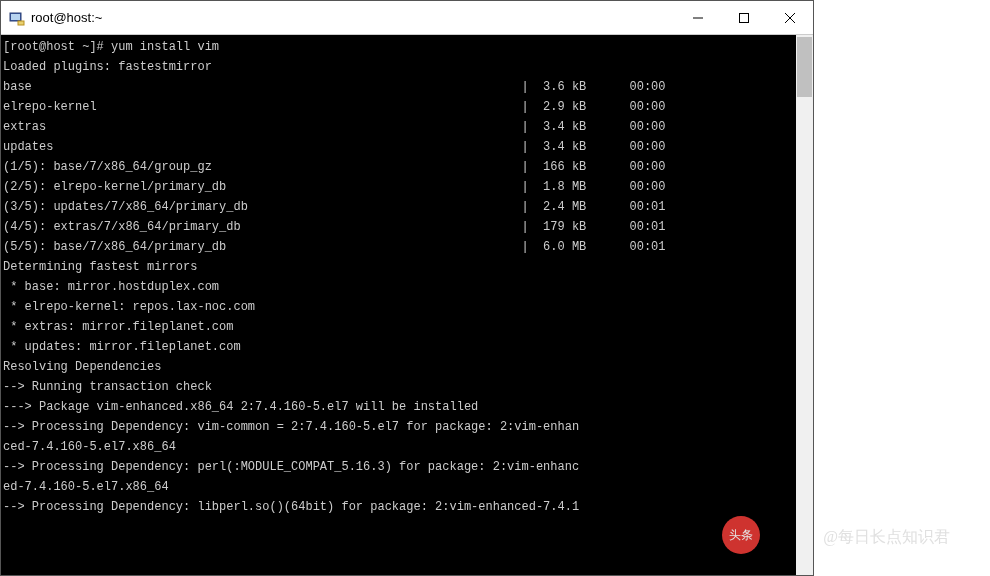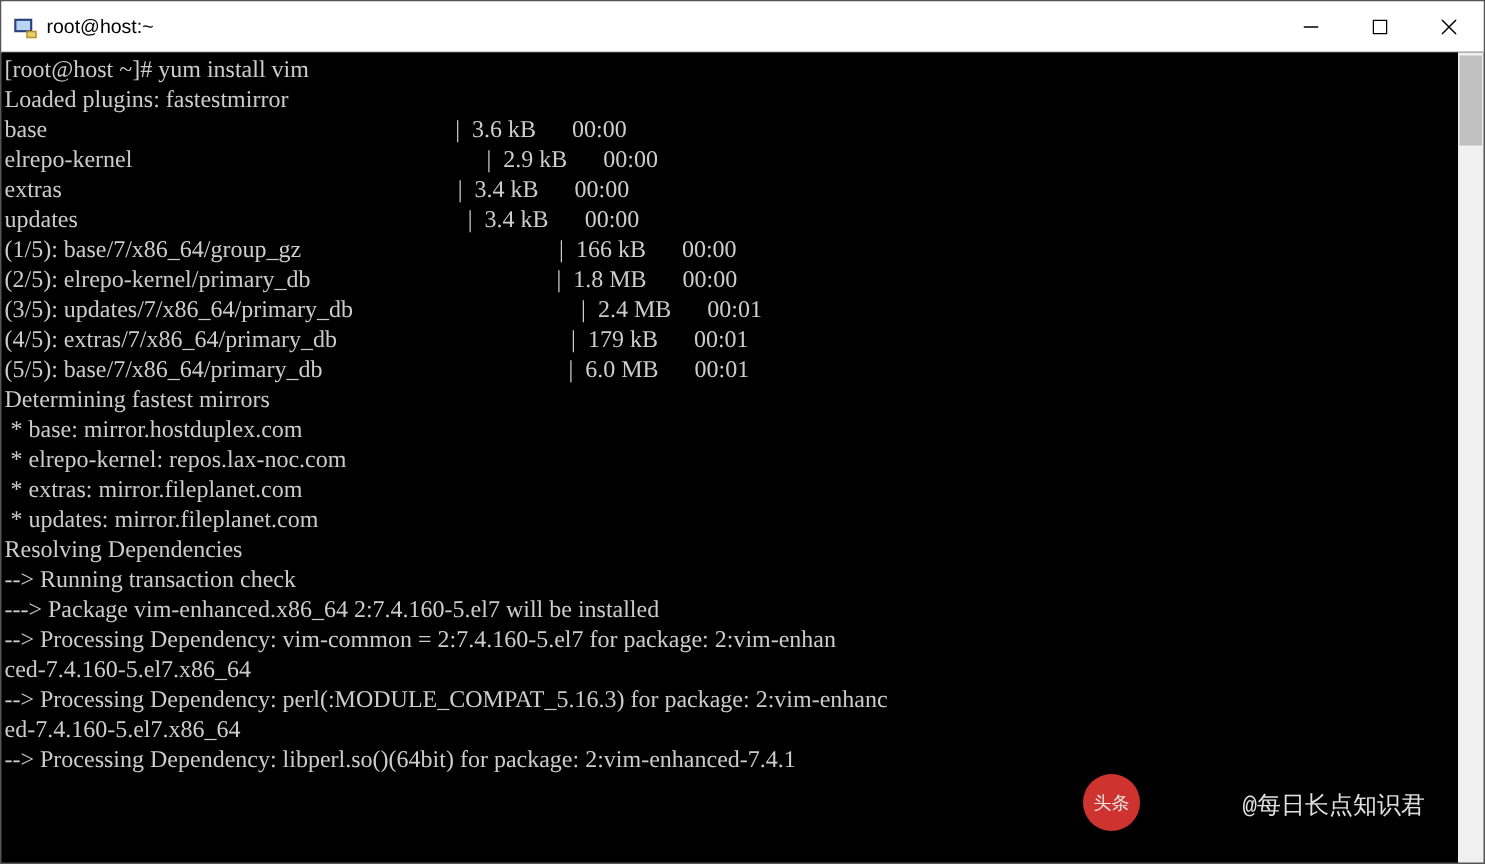--- a/index.html
+++ b/index.html
@@ -4,21 +4,21 @@
 <style>
   * { margin: 0; padding: 0; box-sizing: border-box; }
   body {
     width: 990px;
     height: 576px;
     background: #fff;
     font-family: "Segoe UI", sans-serif;
     overflow: hidden;
   }
   .window {
-    width: 990px;
+    width: 814px;
     height: 576px;
     background: #fff;
     border: 1px solid #555;
     display: flex;
     flex-direction: column;
   }
   .titlebar {
     height: 34px;
     background: #fff;
     display: flex;
@@ -56,22 +56,22 @@
   .terminal-wrap {
     flex: 1;
     display: flex;
     background: #000;
     min-height: 0;
   }
   .terminal {
     flex: 1;
     background: #000;
     color: #ccc;
-    font-family: Liberation Serif, serif;
-    font-size: 16px;
+    font-family: Liberation Mono, monospace;
+    font-size: 12px;
     line-height: 20px;
     white-space: pre;
     overflow: hidden;
     padding: 2px 10px 0 2px;
   }
   .scrollbar {
     width: 17px;
     background: #f0f0f0;
     position: relative;
   }
@@ -98,21 +98,21 @@
     justify-content: center;
     opacity: 0.9;
     margin-left: 28px;
   }
   .watermark-text {
     position: absolute;
     right: 40px;
     bottom: 28px;
     color: #e0e0e0;
     font-size: 16px;
-    font-family: Liberation Mono, monospace;
+    font-family: Liberation Serif, serif;
   }
   .row { white-space: pre; }
 </style>
 </head>
 <body>
 
 <div class="window">
   <div class="titlebar">
     <span class="titlebar-icon">
       <svg width="16" height="16" viewBox="0 0 16 16">

